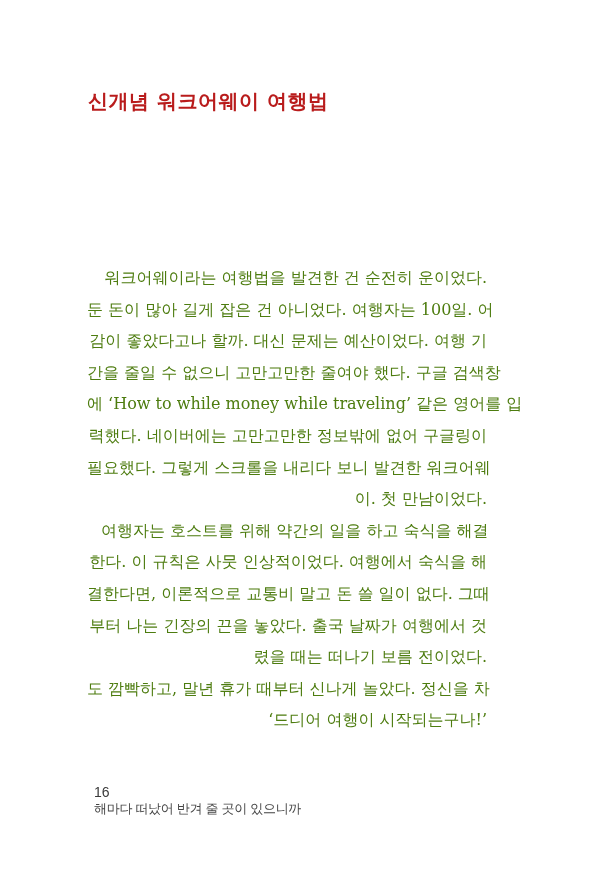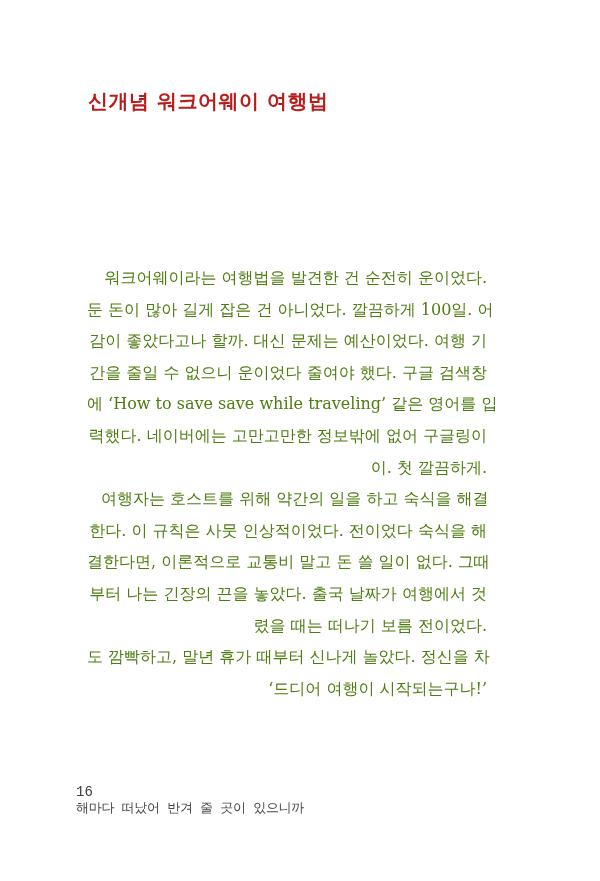--- a/index.html
+++ b/index.html
@@ -45,23 +45,23 @@
     .line {
       display: block;
       white-space: nowrap;
       height: 31.6px;
     }
     .line.indent {
       padding-left: 14px;
     }
     .footer {
       position: absolute;
-      left: 76px;
+      left: 94px;
       top: 783px;
-      font-family: Liberation Mono, monospace;
+      font-family: Liberation Sans, sans-serif;
       color: #3a3a3a;
     }
     .page-number {
       display: block;
       font-size: 14px;
       line-height: 18px;
     }
     .running-title {
       display: block;
       font-size: 13px;
@@ -72,28 +72,29 @@
   </style>
 </head>
 <body>
 
 <div class="page">
 
   <h1 class="chapter-title">신개념 워크어웨이 여행법</h1>
 
   <div class="body-text">
     <span class="line indent">워크어웨이라는 여행법을 발견한 건 순전히 운이었다.</span>
-    <span class="line">둔 돈이 많아 길게 잡은 건 아니었다. 깔끔하게 100일. 어</span>
+    <span class="line">둔 돈이 많아 길게 잡은 건 아니었다. 여행자는 100일. 어</span>
     <span class="line">감이 좋았다고나 할까. 대신 문제는 예산이었다. 여행 기</span>
-    <span class="line">간을 줄일 수 없으니 운이었다 줄여야 했다. 구글 검색창</span>
-    <span class="line">에 ‘How to save save while traveling’ 같은 영어를 입</span>
+    <span class="line">간을 줄일 수 없으니 고만고만한 줄여야 했다. 구글 검색창</span>
+    <span class="line">에 ‘How to while money while traveling’ 같은 영어를 입</span>
     <span class="line">력했다. 네이버에는 고만고만한 정보밖에 없어 구글링이</span>
-    <span class="line">이. 첫 깔끔하게.</span>
+    <span class="line">필요했다. 그렇게 스크롤을 내리다 보니 발견한 워크어웨</span>
+    <span class="line">이. 첫 만남이었다.</span>
     <span class="line indent">여행자는 호스트를 위해 약간의 일을 하고 숙식을 해결</span>
-    <span class="line">한다. 이 규칙은 사뭇 인상적이었다. 전이었다 숙식을 해</span>
+    <span class="line">한다. 이 규칙은 사뭇 인상적이었다. 여행에서 숙식을 해</span>
     <span class="line">결한다면, 이론적으로 교통비 말고 돈 쓸 일이 없다. 그때</span>
     <span class="line">부터 나는 긴장의 끈을 놓았다. 출국 날짜가 여행에서 것</span>
     <span class="line">렸을 때는 떠나기 보름 전이었다.</span>
     <span class="line">도 깜빡하고, 말년 휴가 때부터 신나게 놀았다. 정신을 차</span>
     <span class="line indent">‘드디어 여행이 시작되는구나!’</span>
   </div>
 
   <div class="footer">
     <span class="page-number">16</span>
     <span class="running-title">해마다 떠났어 반겨 줄 곳이 있으니까</span>

